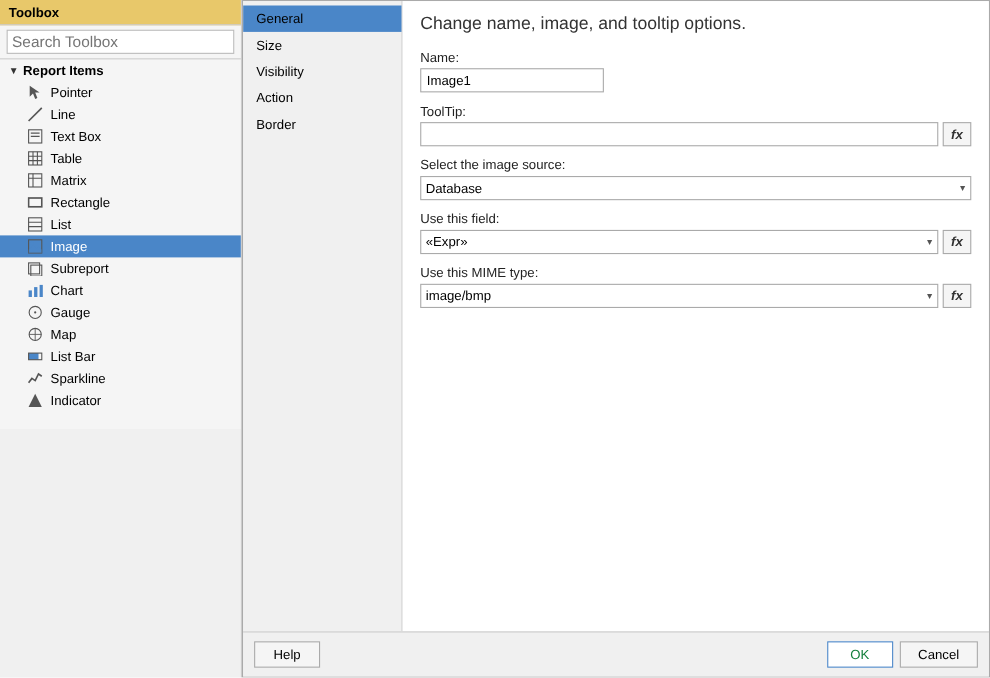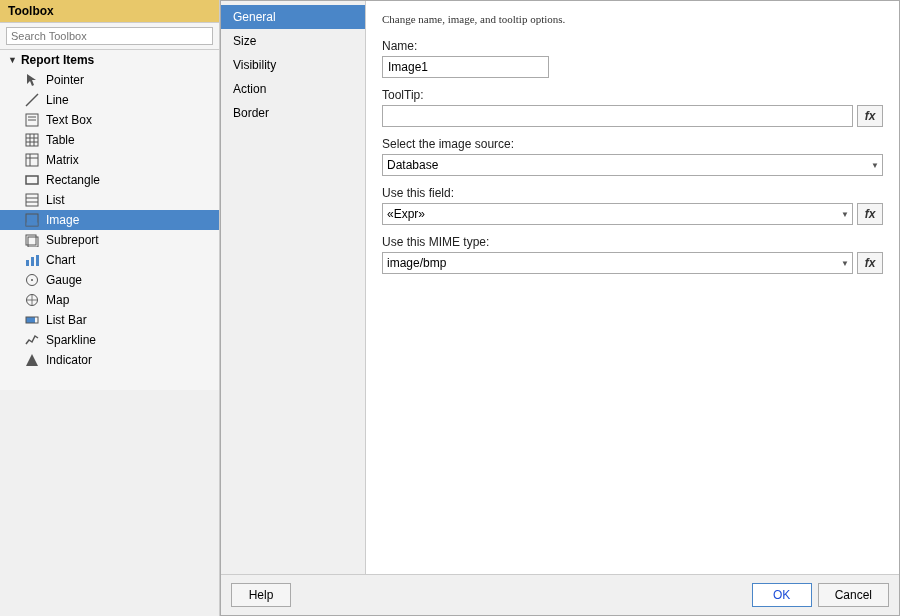--- a/index.html
+++ b/index.html
@@ -86,21 +86,21 @@
 
     .toolbox-search {
       padding: 4px 6px;
       border-bottom: 1px solid #ccc;
     }
 
     .toolbox-search input {
       width: 100%;
       border: 1px solid #bbb;
       padding: 2px 4px;
-      font-size: 11px;
+      font-size: 14px;
       outline: none;
     }
 
     .toolbox-section-header {
       padding: 3px 8px;
       font-weight: bold;
       font-size: 12px;
       display: flex;
       align-items: center;
       gap: 4px;
@@ -155,36 +155,35 @@
     }
 
     .nav-item {
       padding: 5px 12px;
       cursor: pointer;
       font-size: 12px;
     }
 
     .nav-item.active {
       background: #4a86c8;
-      color: #ffffff;
+      color: #000000;
     }
 
     
     .dialog-content {
       flex: 1;
       padding: 12px 16px;
       background: white;
       overflow-y: auto;
     }
 
     .dialog-description {
-      font-size: 11px;
+      font-size: 16px;
       color: #333;
       margin-bottom: 14px;
-      font-family: Liberation Serif, serif;
     }
 
     .form-group {
       margin-bottom: 10px;
     }
 
     .form-label {
       display: block;
       margin-bottom: 3px;
       font-size: 12px;
@@ -266,21 +265,21 @@
       font-size: 12px;
       border: 1px solid #aaa;
       background: #f5f5f5;
       cursor: pointer;
       min-width: 60px;
     }
 
     .btn-ok {
       border: 1px solid #4a86c8;
       background: white;
-      color: #1d4ed8;
+      color: #15803d;
     }
 
     .btn-cancel {
       border: 1px solid #aaa;
     }
 
     
     .main-layout {
       display: flex;
       height: 100%;

